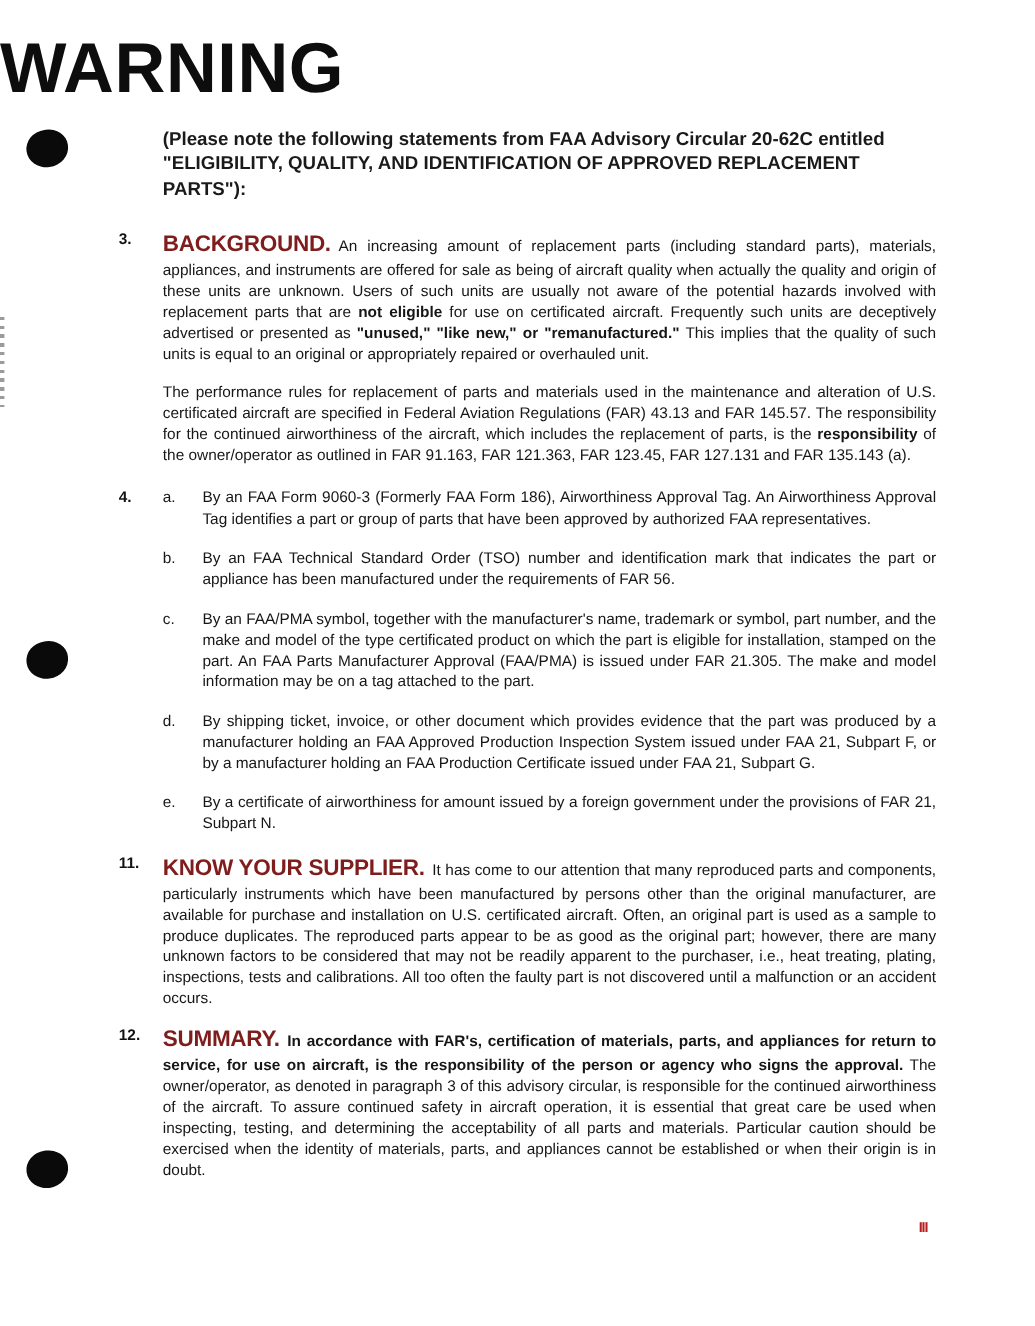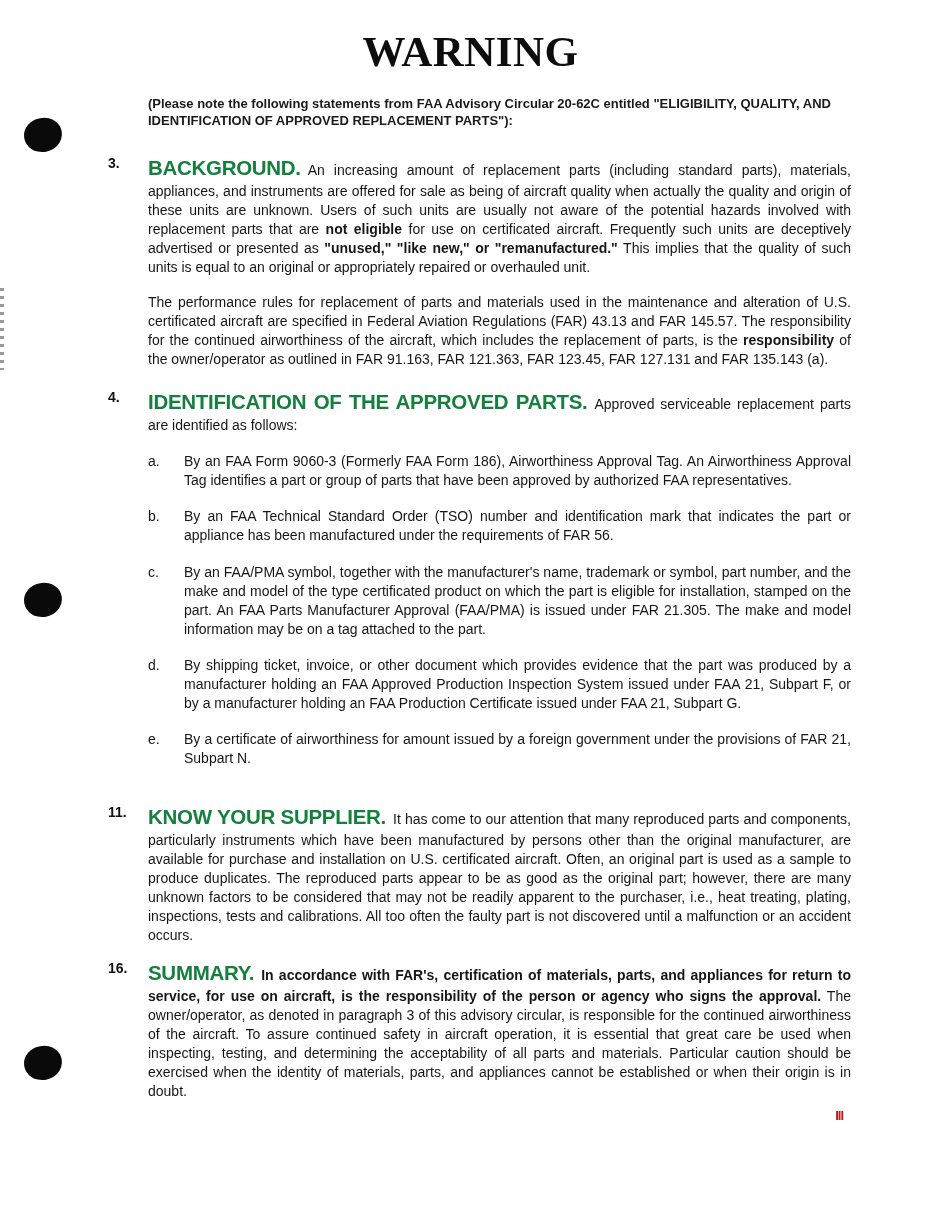--- a/index.html
+++ b/index.html
@@ -7,53 +7,52 @@
     position:relative;
     width:941px; height:1205px;
     background:#ffffff;
     font-family:"Liberation Sans", sans-serif;
     color:#141414;
     overflow:hidden;
     margin:0 auto;
   }
   .title {
     padding-top:30px;
-    text-align:center;
-    font-size:43px;
+    text-align:left;
+    font-size:64px;
     font-weight:bold;
     letter-spacing:0.5px;
     line-height:1.0;
     color:#0d0d0d;
-    font-family:Liberation Serif, serif;
   }
   .note {
     margin:22px 92px 0 148px;
-    font-size:13px;
+    font-size:17px;
     font-weight:bold;
     line-height:1.32;
     color:#1a1a1a;
   }
   .content { margin:0 90px 0 148px; }
   .sec { position:relative; }
   .sec-3  { margin-top:25px; }
   .sec-4  { margin-top:19px; }
-  .sec-11 { margin-top:35px; }
+  .sec-11 { margin-top:17px; }
   .sec-12 { margin-top:14px; }
   .sec-num {
     position:absolute;
     left:-40px; top:1px;
     font-size:14px;
     font-weight:bold;
     color:#111;
   }
   .sec-head {
     font-size:20.5px;
     font-weight:bold;
     letter-spacing:-0.3px;
-    color:#15803d;
+    color:#7f1d1d;
     margin-right:7px;
   }
   .para {
     font-size:14px;
     line-height:1.36;
     text-align:justify;
     color:#161616;
   }
   .para + .para { margin-top:16px; }
   .lead-para { margin-top:0; }
@@ -112,21 +111,20 @@
   <div class="content">
 
     <div class="sec sec-3">
       <span class="sec-num">3.</span>
       <p class="para lead-para"><span class="sec-head">BACKGROUND.</span><span><span>An increasing amount of replacement parts (including standard parts), materials, appliances, and instruments are offered for sale as being of aircraft quality when actually the quality and origin of these units are unknown. Users of such units are usually not aware of the potential hazards involved with replacement parts that are </span><span class="b">not eligible</span><span> for use on certificated aircraft. Frequently such units are deceptively advertised or presented as </span><span class="b">"unused," "like new," or "remanufactured."</span><span>  This implies that the quality of such units is equal to an original or appropriately repaired or overhauled unit.</span></span></p>
       <p class="para"><span><span>The performance rules for replacement of parts and materials used in the maintenance and alteration of U.S. certificated aircraft are specified in Federal Aviation Regulations (FAR) 43.13 and FAR 145.57.  The responsibility for the continued airworthiness of the aircraft, which includes the replacement of parts, is the </span><span class="b">responsibility</span><span> of the owner/operator as outlined in FAR 91.163, FAR 121.363, FAR 123.45, FAR 127.131 and FAR 135.143 (a).</span></span></p>
     </div>
 
     <div class="sec sec-4">
       <span class="sec-num">4.</span>
-      <p class="para lead-para"><span class="sec-head">IDENTIFICATION OF THE APPROVED PARTS.</span><span><span>Approved serviceable replacement parts are identified as follows:</span></span></p>
       <div class="items">
         <div class="item">
           <span class="item-label">a.</span>
           <span class="item-text">By an FAA Form 9060-3 (Formerly FAA Form 186), Airworthiness Approval Tag.  An Airworthiness Approval Tag identifies a part or group of parts that have been approved by authorized FAA representatives.</span>
         </div>
         <div class="item">
           <span class="item-label">b.</span>
           <span class="item-text">By an FAA Technical Standard Order (TSO) number and identification mark that indicates the part or appliance has been manufactured under the requirements of FAR 56.</span>
         </div>
         <div class="item">
@@ -143,21 +141,21 @@
         </div>
       </div>
     </div>
 
     <div class="sec sec-11">
       <span class="sec-num">11.</span>
       <p class="para lead-para"><span class="sec-head">KNOW YOUR SUPPLIER.</span><span><span>It has come to our attention that many reproduced parts and components, particularly instruments which have been manufactured by persons other than the original manufacturer, are available for purchase and installation on U.S. certificated aircraft. Often, an original part is used as a sample to produce duplicates. The reproduced parts appear to be as good as the original part; however, there are many unknown factors to be considered that may not be readily apparent to the purchaser, i.e., heat treating, plating, inspections, tests and calibrations. All too often the faulty part is not discovered until a malfunction or an accident occurs.</span></span></p>
     </div>
 
     <div class="sec sec-12">
-      <span class="sec-num">16.</span>
+      <span class="sec-num">12.</span>
       <p class="para lead-para"><span class="sec-head">SUMMARY.</span><span><span class="b">In accordance with FAR's, certification of materials, parts, and appliances for return to service, for use on aircraft, is the responsibility of the person or agency who signs the approval.</span><span> The owner/operator, as denoted in paragraph 3 of this advisory circular, is responsible for the continued airworthiness of the aircraft. To assure continued safety in aircraft operation, it is essential that great care be used when inspecting, testing, and determining the acceptability of all parts and materials. Particular caution should be exercised when the identity of materials, parts, and appliances cannot be established or when their origin is in doubt.</span></span></p>
     </div>
 
   </div>
 
   <div class="page-number">III</div>
 
 </div>
 
 </body></html>

